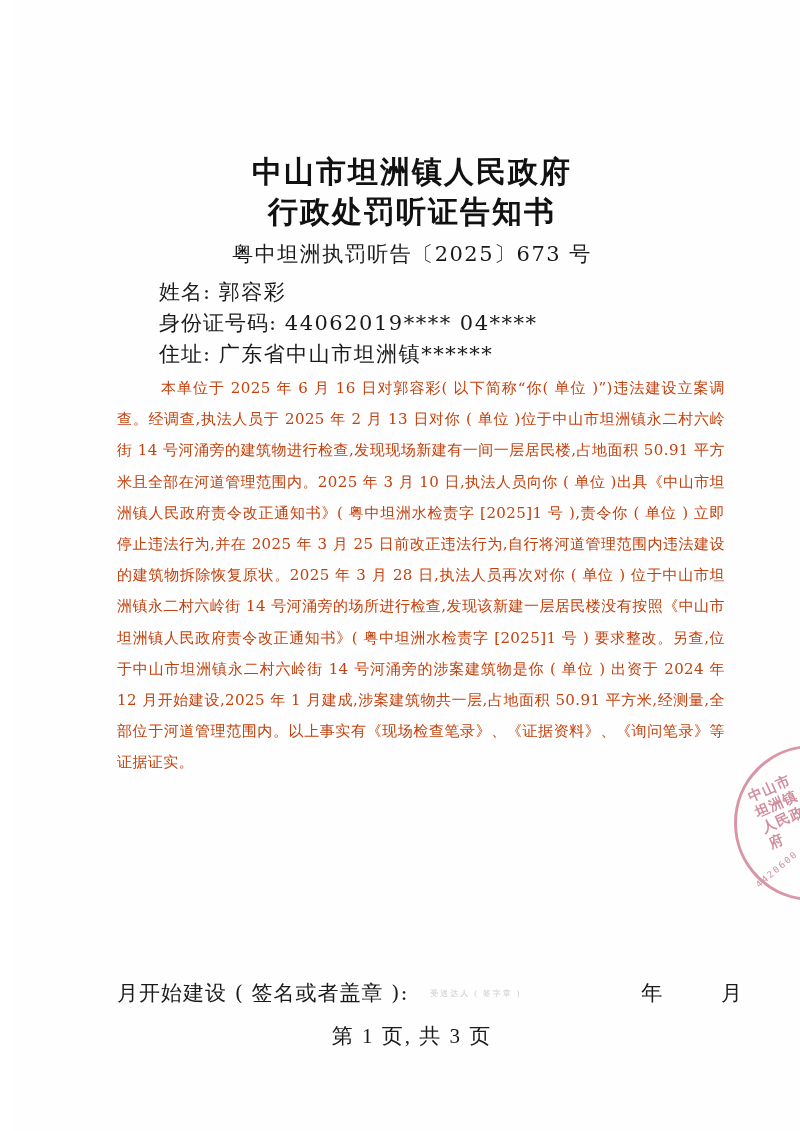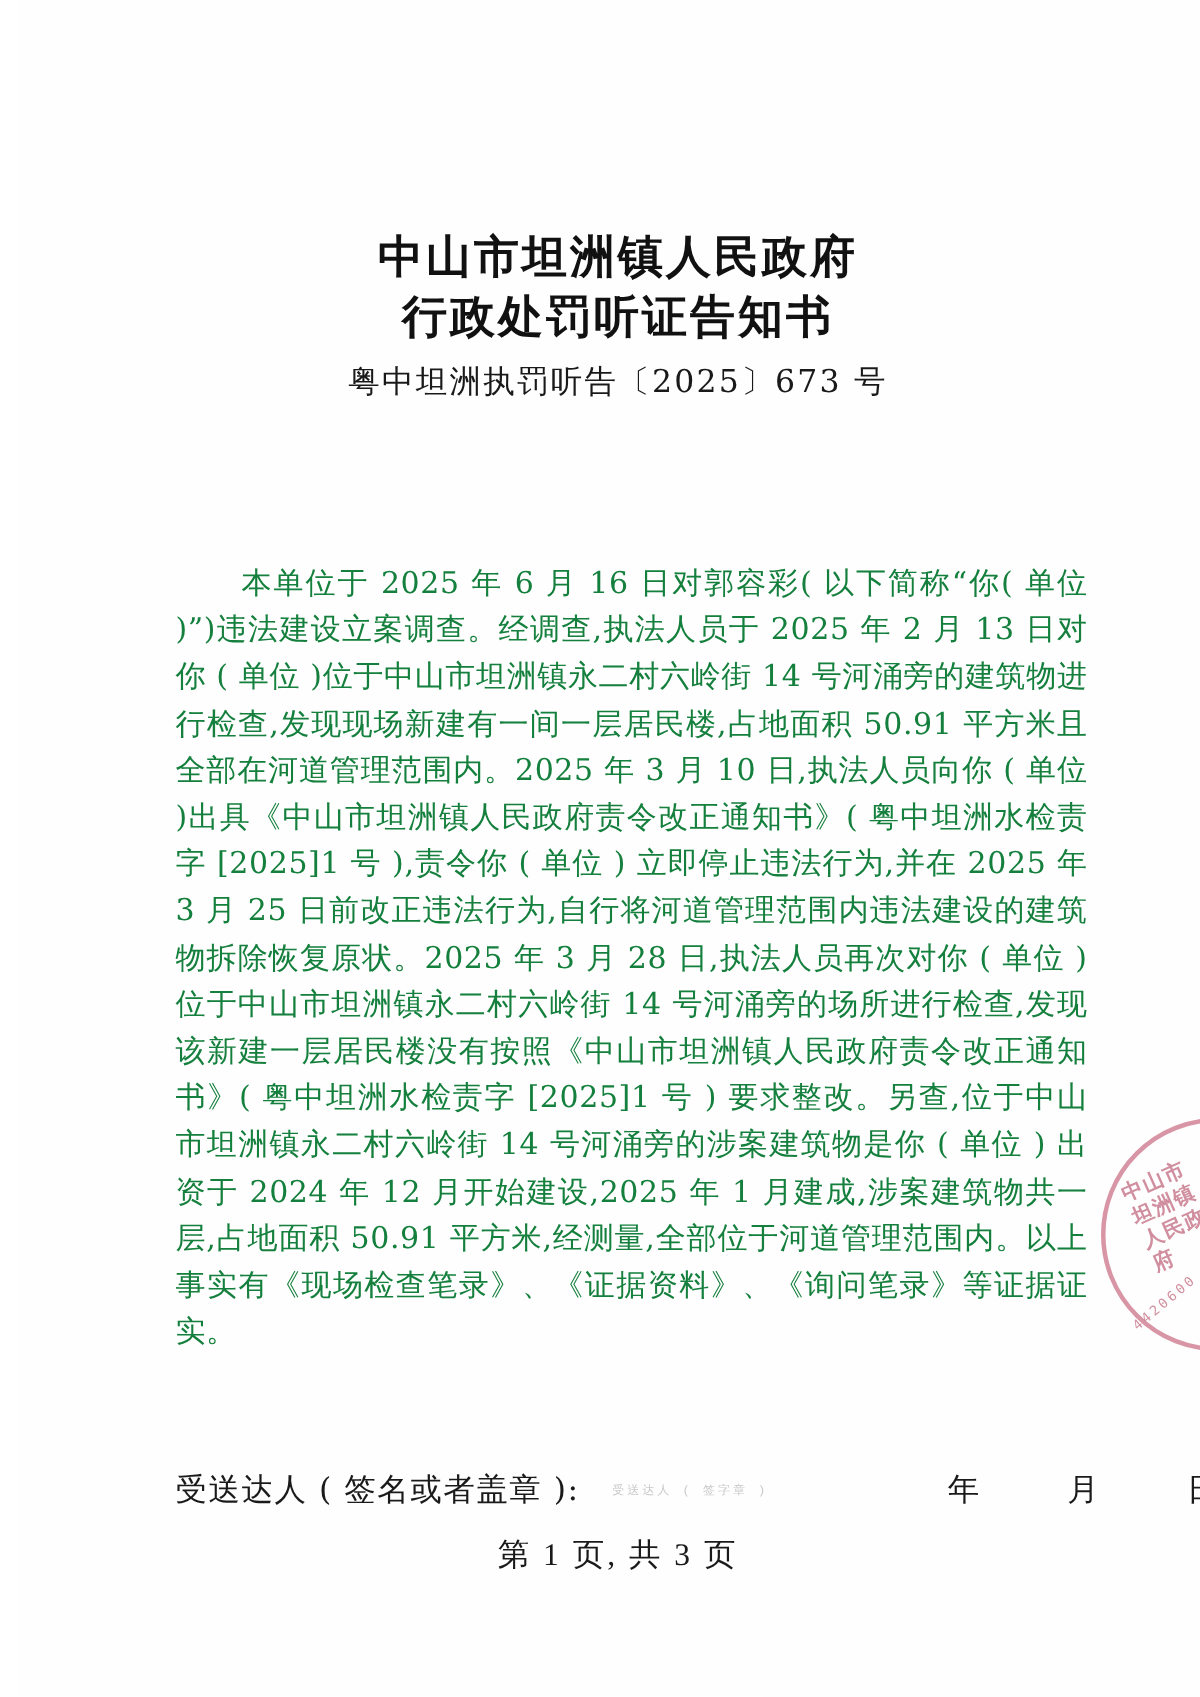--- a/index.html
+++ b/index.html
@@ -62,27 +62,27 @@
   .field-value {
     letter-spacing: 1.5px;
   }
 
   
   .body-text {
     position: absolute;
     left: 105px;
     top: 373px;
     width: 608px;
-    font-size: 20px;
+    font-size: 15px;
     line-height: 31.2px;
     text-align: justify;
     text-justify: inter-ideograph;
     text-indent: 44px;
     letter-spacing: 0.4px;
-    color: #15803d;
+    color: #c2410c;
   }
 
   
   .sign-row {
     position: absolute;
     left: 105px;
     top: 979px;
     width: 610px;
     font-size: 21px;
     letter-spacing: 1px;
@@ -91,21 +91,21 @@
   .sign-label {
     display: inline-block;
   }
   .sign-ghost {
     display: inline-block;
     margin-left: 14px;
     font-size: 8px;
     color: #c9c9c9;
     letter-spacing: 2px;
     vertical-align: 4px;
-    font-family: Liberation Mono, monospace;
+    font-family: Liberation Serif, serif;
   }
   .sign-date {
     display: inline-block;
     margin-left: 112px;
     letter-spacing: 26px;
   }
   .page-footer {
     position: absolute;
     left: 0;
     top: 1022px;
@@ -166,31 +166,45 @@
 
 <div class="page">
 
   <div class="title-block">
     <div class="title-line">中山市坦洲镇人民政府</div>
     <div class="title-line">行政处罚听证告知书</div>
   </div>
 
   <div class="doc-number">粤中坦洲执罚听告〔2025〕673 号</div>
 
+  <div class="fields">
+    <div class="field-row">
+      <span>姓名:</span>
+      <span class="field-value">郭容彩</span>
+    </div>
+    <div class="field-row">
+      <span>身份证号码:</span>
+      <span class="field-value">44062019**** 04****</span>
+    </div>
+    <div class="field-row">
+      <span>住址:</span>
+      <span class="field-value">广东省中山市坦洲镇******</span>
+    </div>
+  </div>
 
   <div class="body-text">本单位于 2025 年 6 月 16 日对郭容彩( 以下简称“你( 单位 )”)违法建设立案调查。经调查,执法人员于 2025 年 2 月 13 日对你 ( 单位 )位于中山市坦洲镇永二村六岭街 14 号河涌旁的建筑物进行检查,发现现场新建有一间一层居民楼,占地面积 50.91 平方米且全部在河道管理范围内。2025 年 3 月 10 日,执法人员向你 ( 单位 )出具《中山市坦洲镇人民政府责令改正通知书》( 粤中坦洲水检责字 [2025]1 号 ),责令你 ( 单位 ) 立即停止违法行为,并在 2025 年 3 月 25 日前改正违法行为,自行将河道管理范围内违法建设的建筑物拆除恢复原状。2025 年 3 月 28 日,执法人员再次对你 ( 单位 ) 位于中山市坦洲镇永二村六岭街 14 号河涌旁的场所进行检查,发现该新建一层居民楼没有按照《中山市坦洲镇人民政府责令改正通知书》( 粤中坦洲水检责字 [2025]1 号 ) 要求整改。另查,位于中山市坦洲镇永二村六岭街 14 号河涌旁的涉案建筑物是你 ( 单位 ) 出资于 2024 年 12 月开始建设,2025 年 1 月建成,涉案建筑物共一层,占地面积 50.91 平方米,经测量,全部位于河道管理范围内。以上事实有《现场检查笔录》、《证据资料》、《询问笔录》等证据证实。</div>
 
   <div class="seal">
     <div class="seal-inner">
       <div class="seal-text">中山市坦洲镇人民政府</div>
       <div class="seal-code">4420600</div>
     </div>
   </div>
 
   <div class="sign-row">
-    <span class="sign-label">受送达人 ( 签名或者盖章 ):</span>
+    <span class="sign-label">月开始建设 ( 签名或者盖章 ):</span>
     <span class="sign-ghost">受送达人 ( 签字章 )</span>
     <span class="sign-date">年 月 日</span>
   </div>
 
   <div class="page-footer">第 1 页, 共 3 页</div>
 
 </div>
 
 </body></html>

